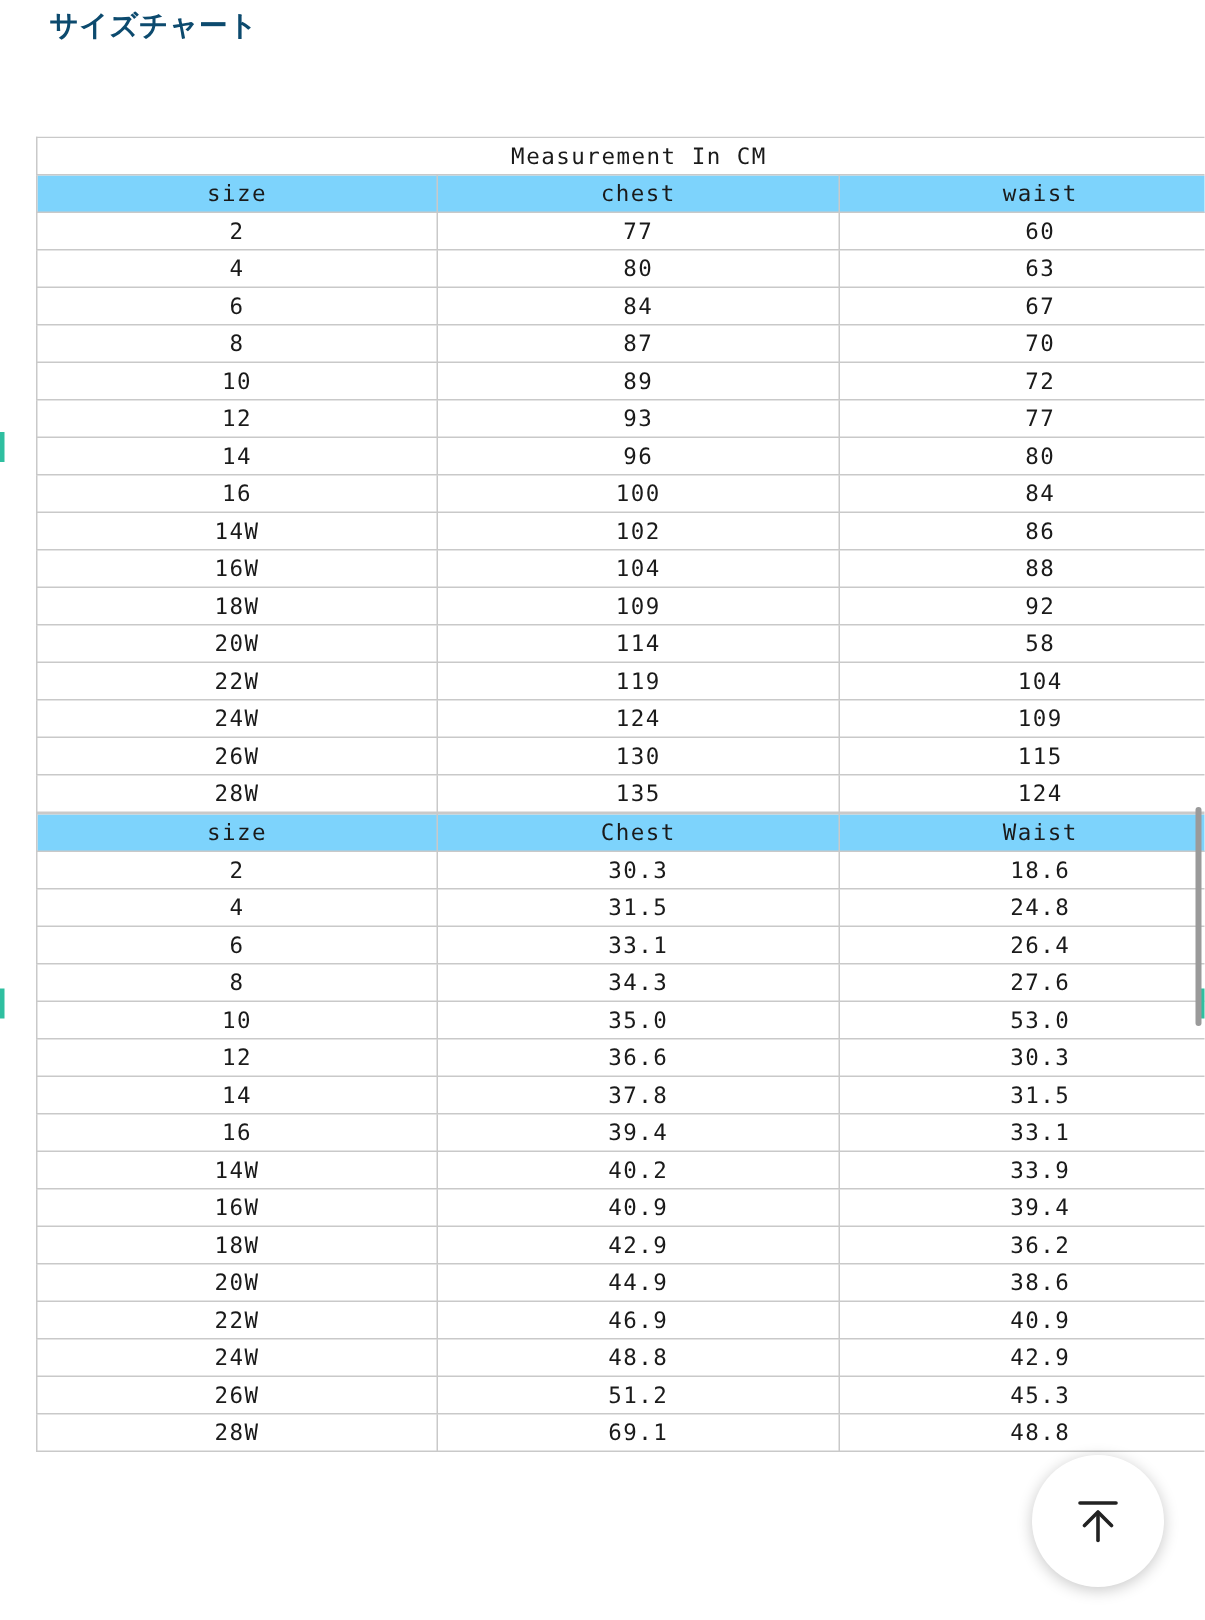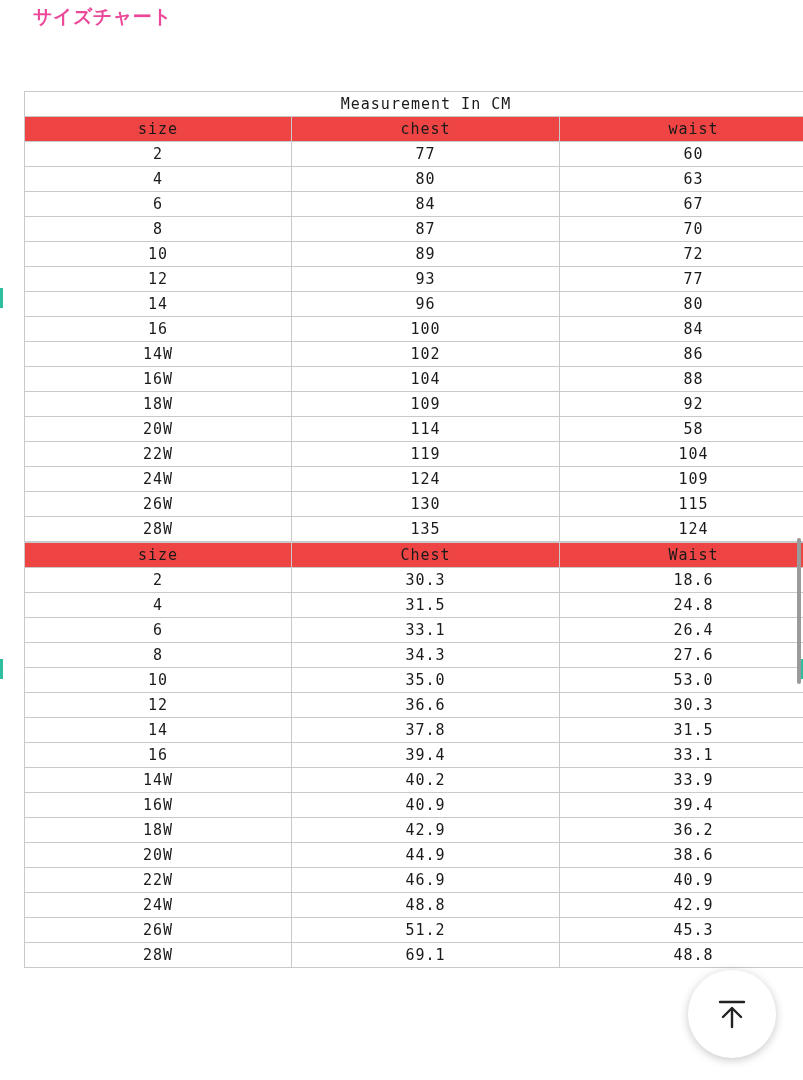--- a/index.html
+++ b/index.html
@@ -16,21 +16,21 @@
     color: #222222;
   }
 
   .page-title {
     position: absolute;
     left: 33px;
     top: 4px;
     font-size: 19px;
     font-weight: 700;
     letter-spacing: 0.5px;
-    color: #ec4899;
+    color: #0c4a6e;
     font-family: "DejaVu Sans", sans-serif;
   }
 
   .chart-wrap {
     position: absolute;
     left: 0;
     top: 91px;
     width: 803px;
     height: 989px;
     overflow: hidden;
@@ -57,21 +57,21 @@
 
   td.section-title {
     font-size: 21px;
     height: 34px;
     line-height: 34px;
     letter-spacing: 2px;
     font-weight: 400;
   }
 
   td.col-head {
-    background: #ef4444;
+    background: #7dd3fc;
     font-size: 16px;
     letter-spacing: 2px;
     height: 25px;
     line-height: 25px;
   }
 
   col.c-size { width: 267px; }
   col.c-chest { width: 268px; }
   col.c-waist { width: 268px; }
 

